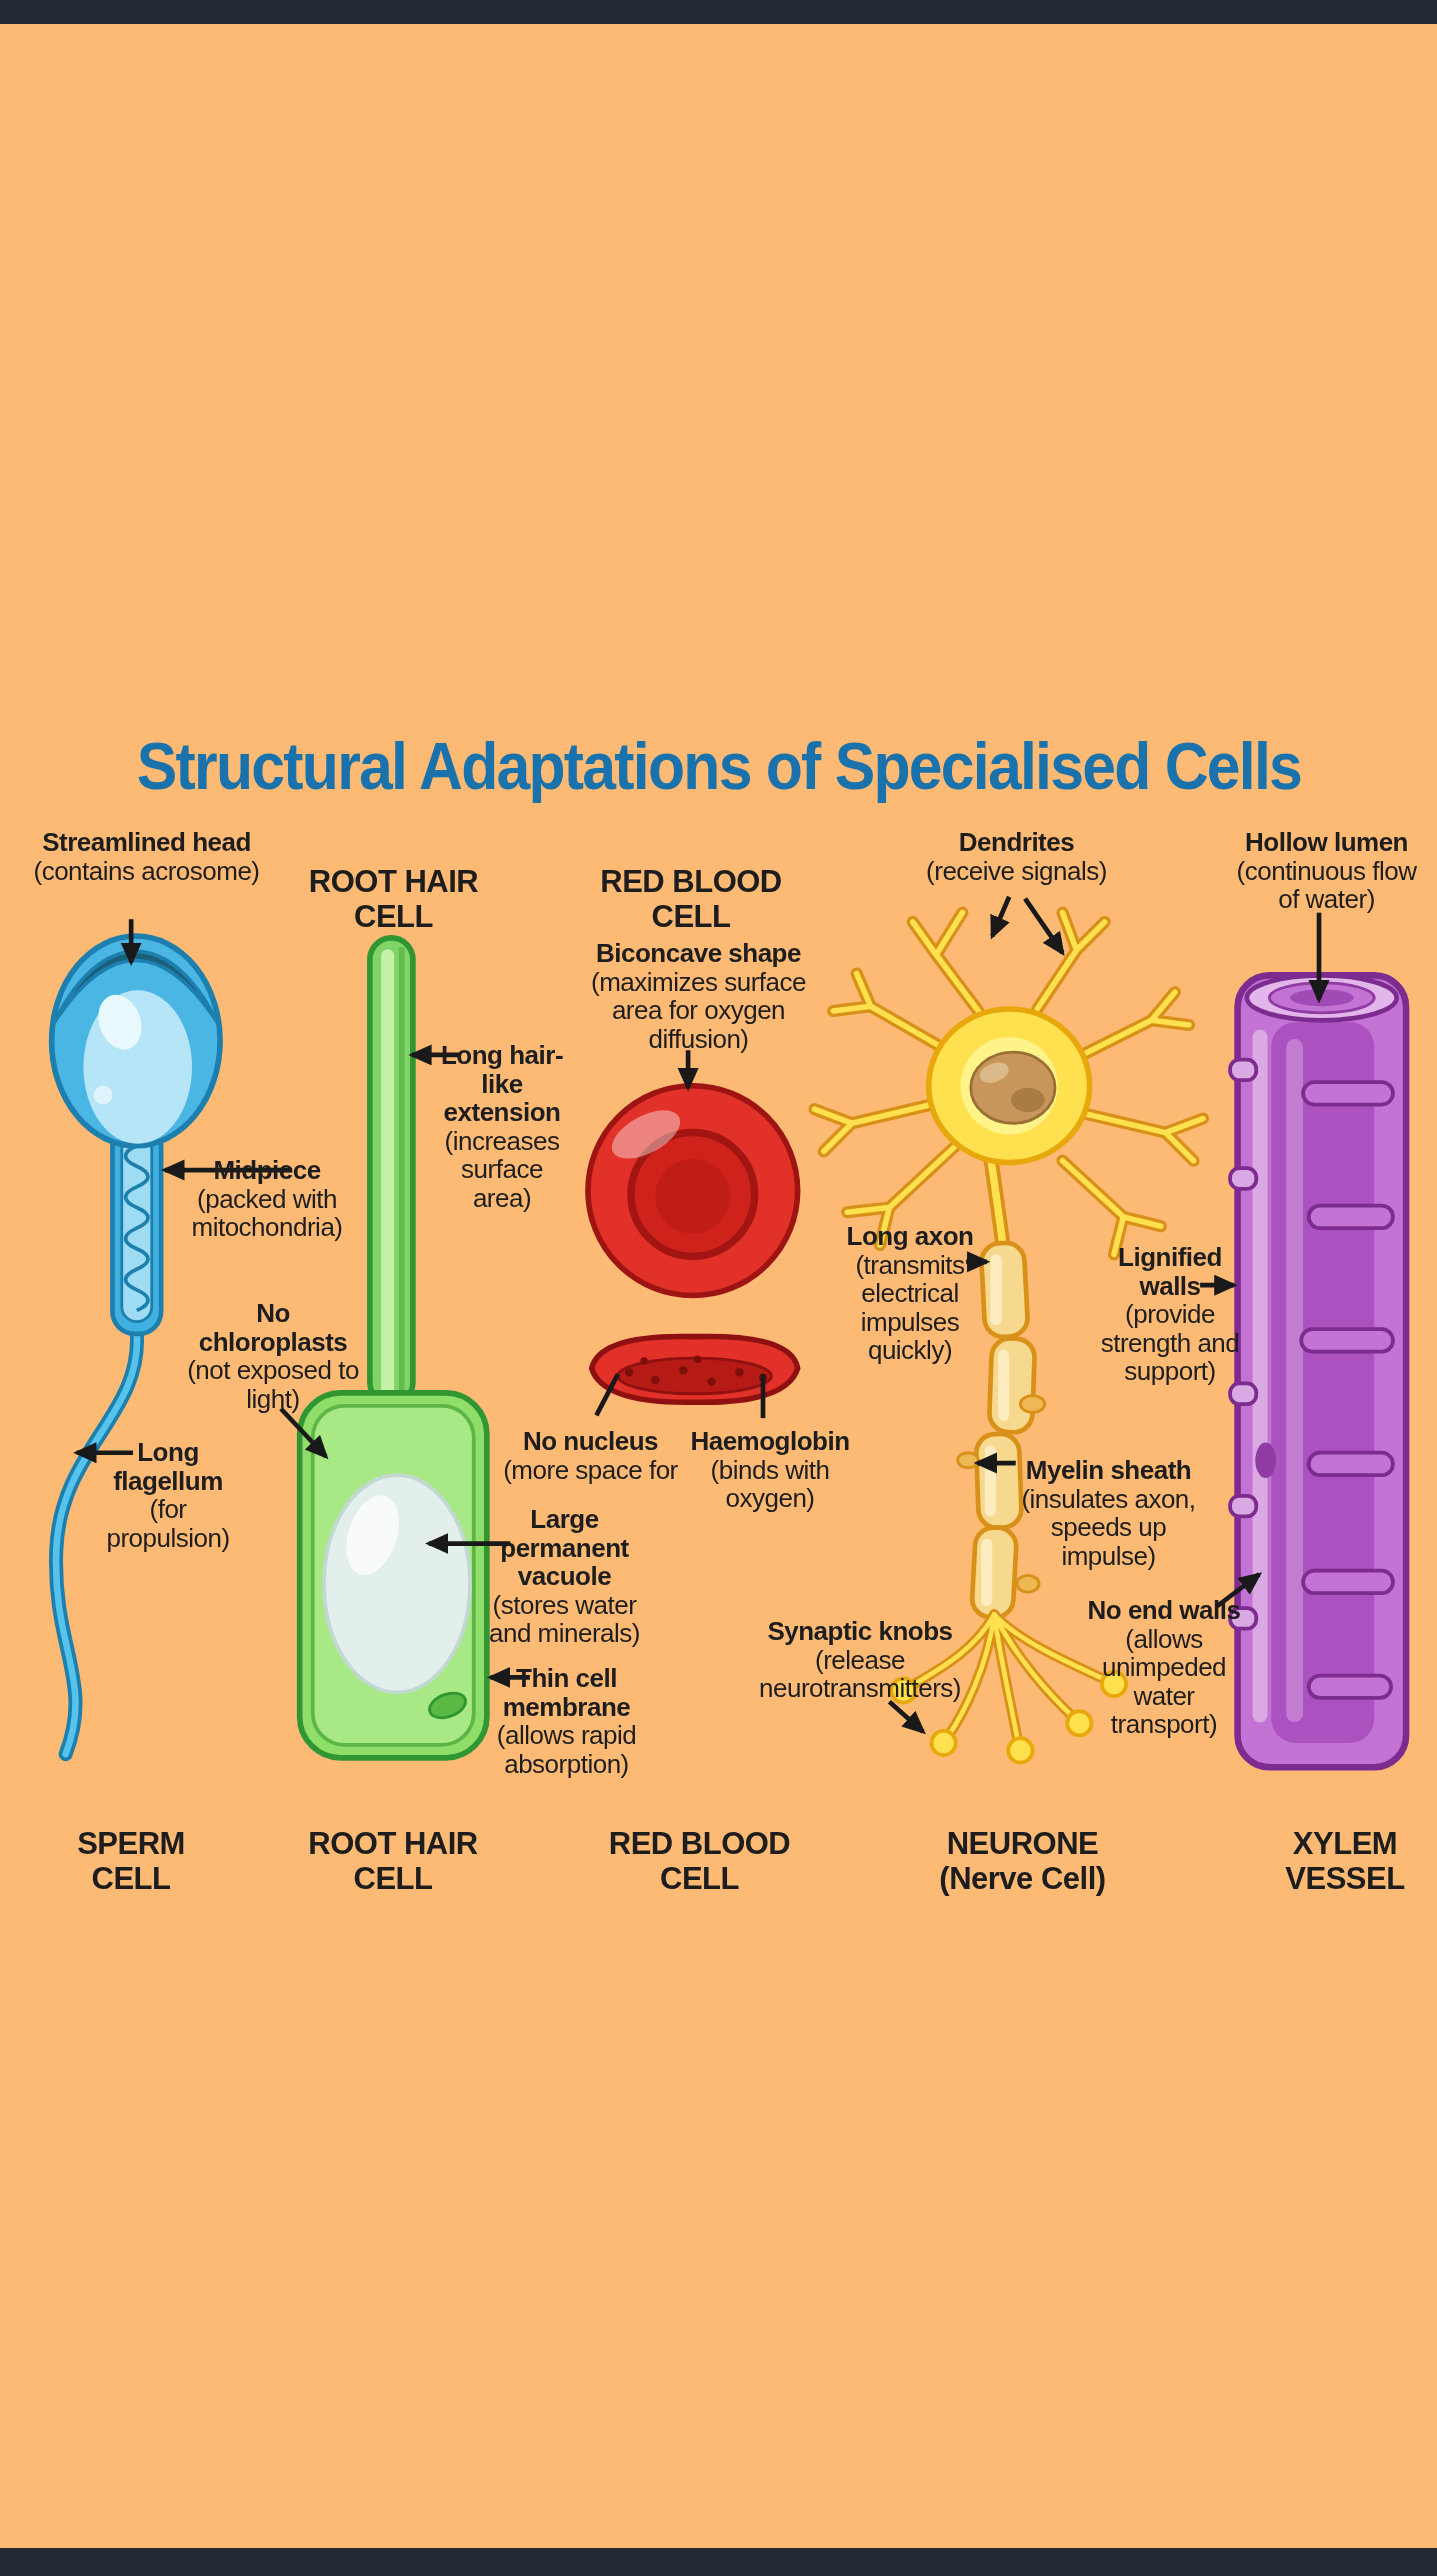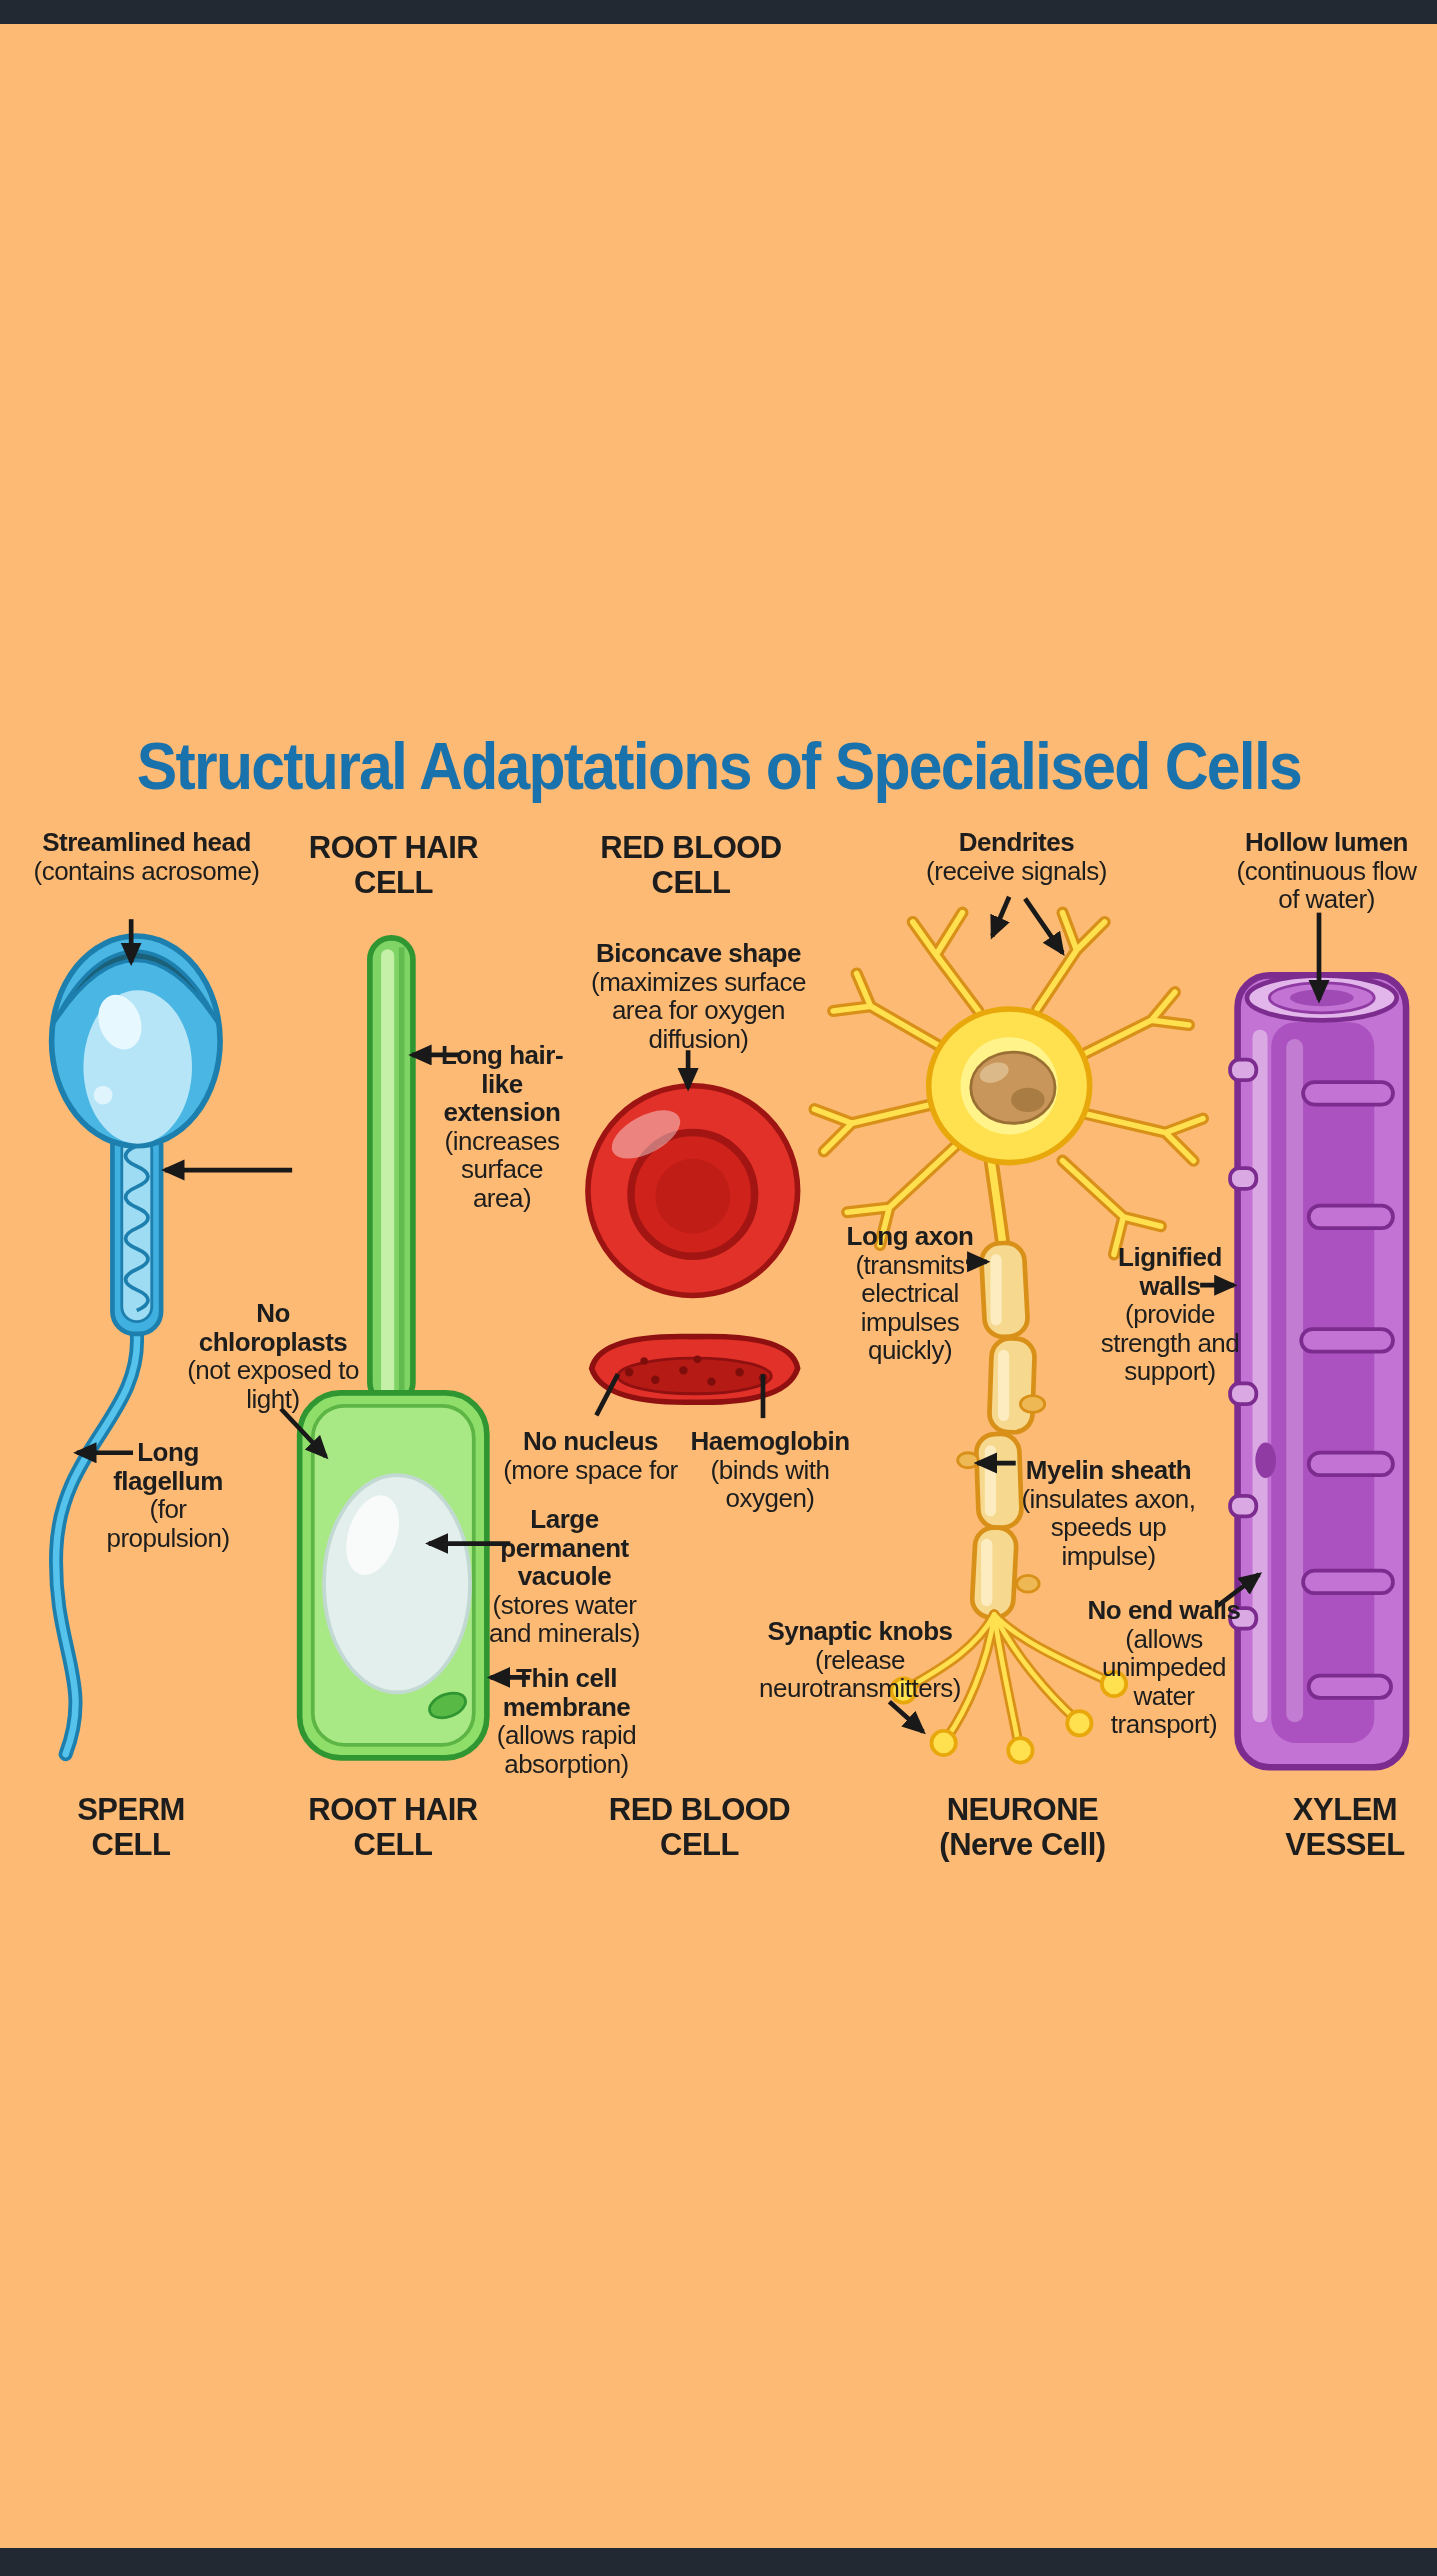--- a/index.html
+++ b/index.html
@@ -13,21 +13,21 @@
   #top-bar{top:0;height:24px;}
   #bottom-bar{bottom:0;height:28px;}
   #title{
     position:absolute;top:728px;left:0;width:1438px;text-align:center;
     font-size:66px;font-weight:700;letter-spacing:-1.9px;color:#1a72ad;
     transform:scaleX(.92);transform-origin:center;white-space:nowrap;
   }
   .ann{position:absolute;text-align:center;font-size:26px;line-height:1.1;letter-spacing:-0.5px;margin-left:8px;}
   .ann .b{display:block;font-weight:700;}
   .ann .d{display:block;font-weight:400;}
-  .hdr{position:absolute;text-align:center;font-size:31px;line-height:1.12;font-weight:700;letter-spacing:-0.5px;}
+  .hdr{position:absolute;text-align:center;font-size:31px;line-height:1.12;font-weight:700;letter-spacing:-0.5px;margin-top:34px;}
   svg{position:absolute;left:0;top:0;}
 </style>
 </head>
 <body>
 
 <div id="canvas">
 
   <div id="top-bar" class="bar"></div>
   <div id="bottom-bar" class="bar"></div>
 
@@ -201,20 +201,24 @@
   <div class="hdr" style="left:588px;top:831px;width:206px">RED BLOOD CELL</div>
   <div class="ann" style="left:887px;top:828px;width:243px">
     <span class="b">Dendrites</span>
     <span class="d">(receive signals)</span>
   </div>
   <div class="ann" style="left:1220px;top:828px;width:197px">
     <span class="b">Hollow lumen</span>
     <span class="d">(continuous flow of water)</span>
   </div>
 
+  <div class="ann" style="left:170px;top:1156px;width:178px">
+    <span class="b">Midpiece</span>
+    <span class="d">(packed with mitochondria)</span>
+  </div>
   <div class="ann" style="left:426px;top:1041px;width:136px">
     <span class="b">Long hair-like extension</span>
     <span class="d">(increases surface area)</span>
   </div>
   <div class="ann" style="left:555px;top:939px;width:271px">
     <span class="b">Biconcave shape</span>
     <span class="d">(maximizes surface area for oxygen diffusion)</span>
   </div>
   <div class="ann" style="left:827px;top:1222px;width:150px">
     <span class="b">Long axon</span>

